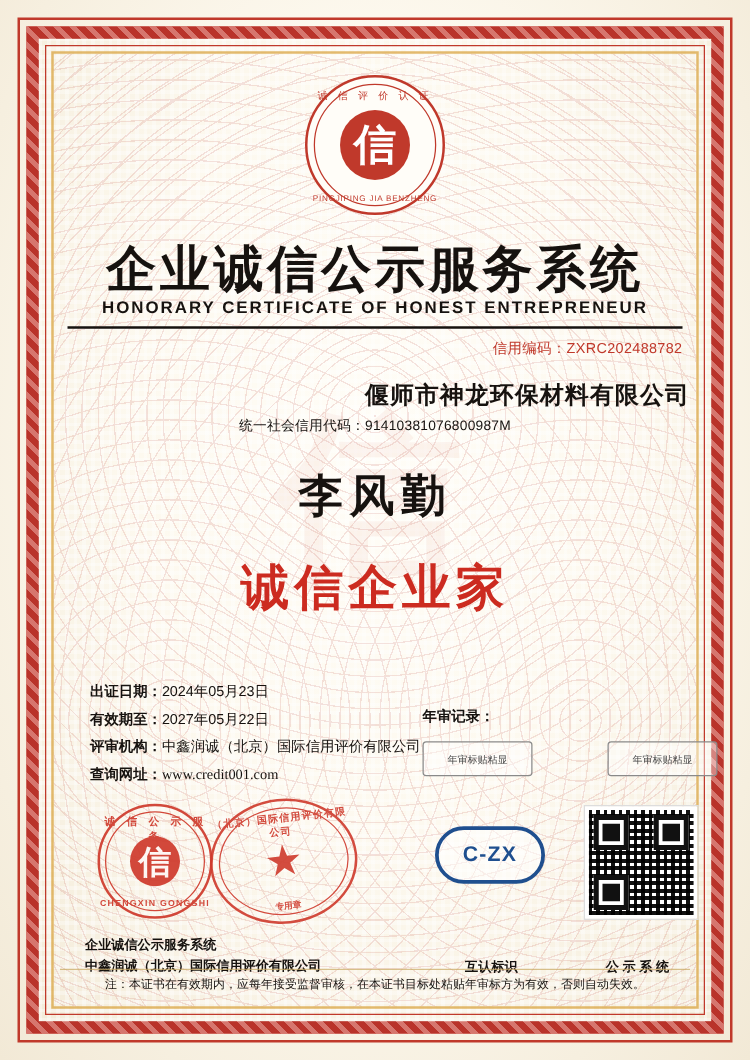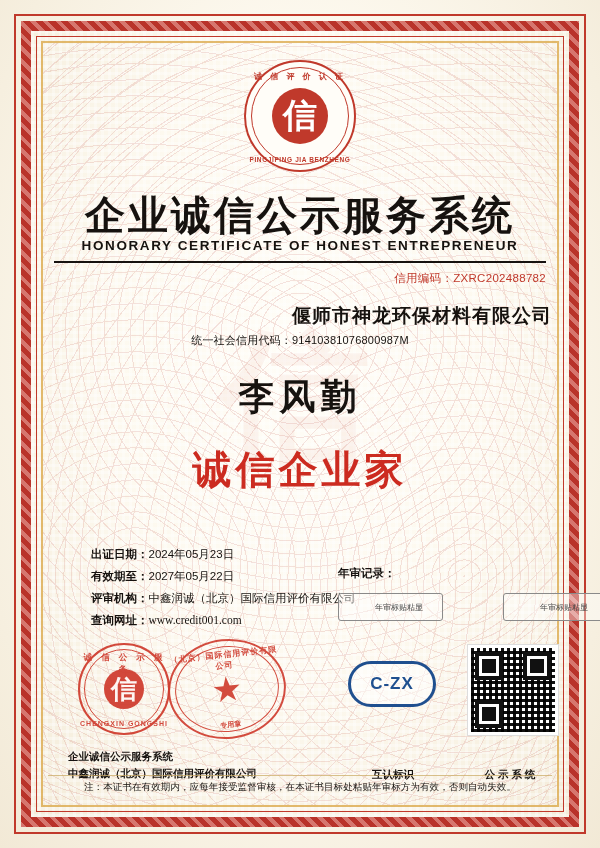--- a/index.html
+++ b/index.html
@@ -95,21 +95,21 @@
   .emblem .core{
     position:absolute;left:50%;top:50%;transform:translate(-50%,-50%);
     width:56px;height:56px;border-radius:50%;
     background:#c0392b;color:#fff;
     display:flex;align-items:center;justify-content:center;
     font-size:34px;font-weight:bold;
     font-family:"DejaVu Sans", sans-serif;
   }
   .emblem .top-txt, .emblem .bot-txt{
     position:absolute;left:0;right:0;text-align:center;
-    color:#c0392b;font-size:8px;letter-spacing:3px;font-weight:bold;
+    color:#c0392b;font-size:8px;letter-spacing:3px;font-weight:normal;
   }
   .emblem .top-txt{top:9px;}
   .emblem .bot-txt{bottom:7px;letter-spacing:.6px;font-size:6.5px;}
 
   .title-cn{
     position:absolute;left:0;right:0;top:140px;
     text-align:center;
     font-family:"DejaVu Sans", sans-serif;
     font-size:40px;font-weight:bold;color:#16120f;
     letter-spacing:3px;
@@ -153,21 +153,21 @@
   }
   .honor{
     position:absolute;left:0;right:0;top:395px;
     text-align:center;
     font-family:"DejaVu Sans", sans-serif;
     font-size:39px;font-weight:bold;color:#cc2b20;
     letter-spacing:4px;
   }
 
   .meta{
-    position:absolute;left:43px;top:495px;
+    position:absolute;left:24px;top:495px;
     font-size:11.5px;color:#16120f;line-height:22px;
   }
   .meta .row{white-space:nowrap;}
   .meta .label{font-weight:bold;}
   .meta .val{font-weight:normal;}
   .meta .url{font-family:"Liberation Serif", serif;font-weight:normal;}
 
   .annual{
     position:absolute;left:290px;top:518px;
     font-size:11.5px;font-weight:bold;color:#16120f;
@@ -175,21 +175,20 @@
   .stickers{
     position:absolute;left:290px;top:545px;
     display:flex;gap:60px;
   }
   .sticker{
     width:86px;height:26px;
     border:1px solid #8a8a8a;border-radius:3px;
     display:flex;align-items:center;justify-content:center;
     font-size:8px;color:#444;
     background:rgba(255,255,255,.4);
-    padding-left:17px;
   }
 
   
   .seals{
     position:absolute;left:0;right:0;top:595px;height:110px;
   }
   .seal-round{
     position:absolute;
     width:92px;height:92px;border-radius:50%;
     border:2.5px solid #cf3a2c;

